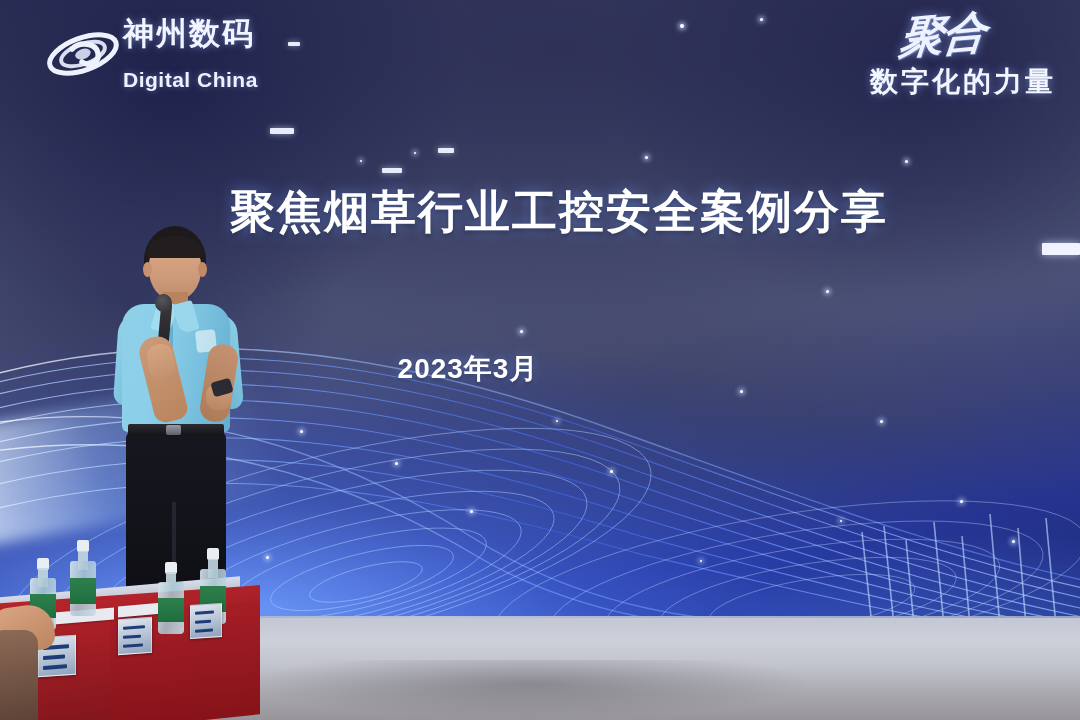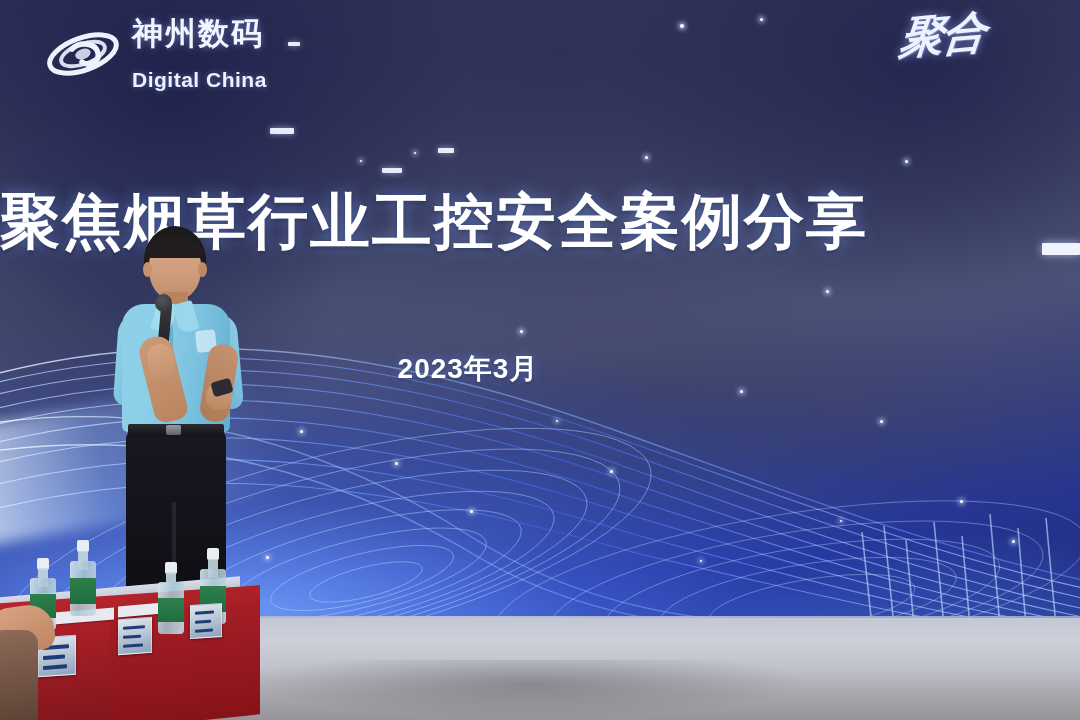--- a/index.html
+++ b/index.html
@@ -78,21 +78,21 @@
 
   
   .dash {
     position:absolute; background:#e8ecfa; border-radius:1px;
     box-shadow:0 0 6px rgba(210,225,255,.6); pointer-events:none;
   }
 
   
   .logo-block {
     position:absolute; left:44px; top:18px;
-    display:flex; align-items:center; gap:10px;
+    display:flex; align-items:center; gap:1px;
   }
   .logo-mark { width:78px; height:66px; flex:none; }
   .logo-text { display:flex; flex-direction:column; line-height:1; }
   .logo-cn {
     font-size:31px; font-weight:bold; color:#f2f4ff;
     letter-spacing:2px;
     text-shadow:0 0 7px rgba(150,180,255,.55);
   }
   .logo-en {
     font-size:21px; font-weight:bold; color:#eef1ff;
@@ -117,22 +117,22 @@
   .event-sub {
     margin-top:10px;
     font-size:28px; font-weight:bold; color:#f4f6ff;
     letter-spacing:3px;
     text-shadow:0 0 8px rgba(150,180,255,.55);
   }
 
   
   .slide-title {
     position:absolute; left:0; top:182px; width:888px;
-    text-align:left;
-    font-size:60px; font-weight:bold; color:#ffffff;
+    text-align:right;
+    font-size:45px; font-weight:bold; color:#ffffff;
     letter-spacing:2px;
     text-shadow:0 0 14px rgba(120,160,255,.55), 0 2px 5px rgba(0,0,0,.45);
     white-space:nowrap;
   }
   .slide-date {
     position:absolute; left:0; top:350px; width:936px;
     text-align:center;
     font-size:28px; font-weight:bold; color:#ffffff;
     letter-spacing:1px;
     text-shadow:0 0 10px rgba(120,160,255,.5), 0 2px 4px rgba(0,0,0,.4);
@@ -470,20 +470,21 @@
         <ellipse cx="39" cy="33" rx="8" ry="5" transform="rotate(-20 39 33)" fill="#e8eeff" opacity="0.85"></ellipse>
       </svg>
       <div class="logo-text">
         <span class="logo-cn">神州数码</span>
         <span class="logo-en">Digital China</span>
       </div>
     </div>
 
     <div class="event-mark">
       <div class="event-brush">聚合</div>
+      <div class="event-sub">数字化的力量</div>
     </div>
 
     <div class="slide-title">聚焦烟草行业工控安全案例分享</div>
     <div class="slide-date">2023年3月</div>
   </div>
 
   <div class="floor-edge"></div>
   <div class="floor"></div>
   <div class="floor-shadow"></div>
 

